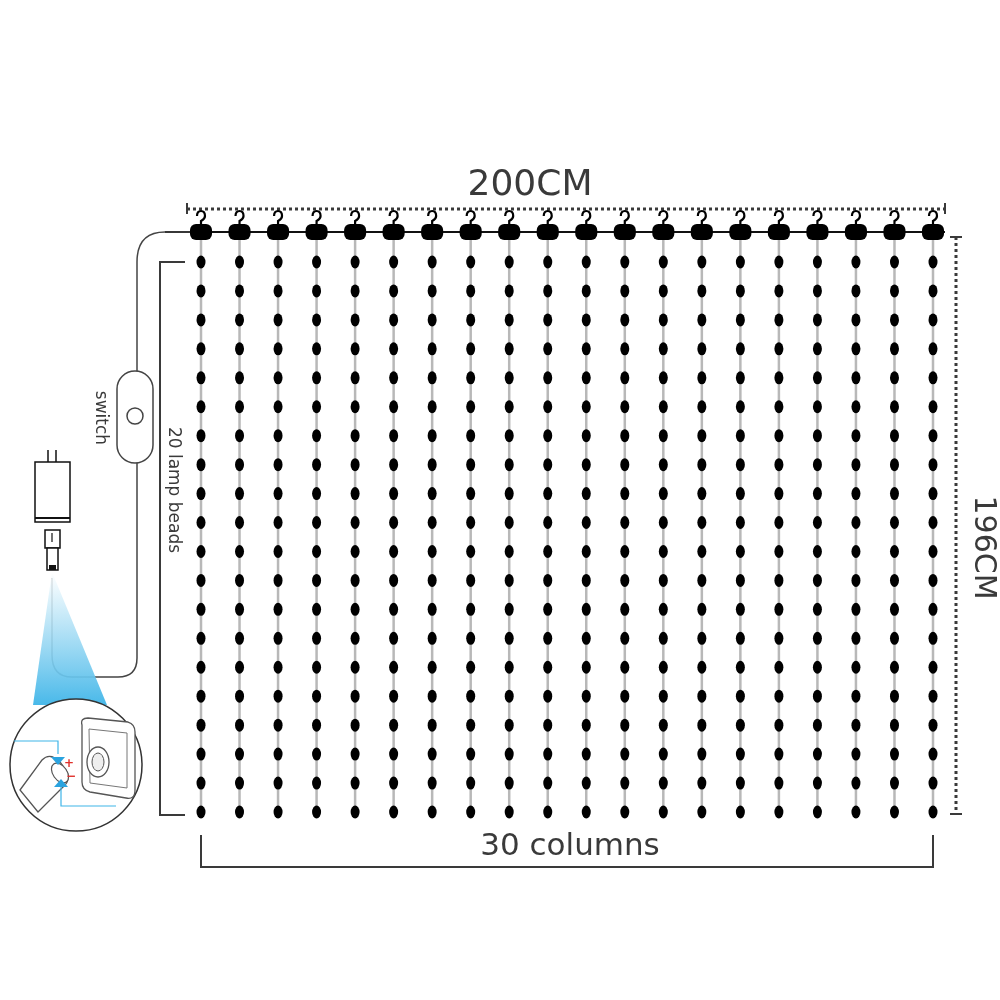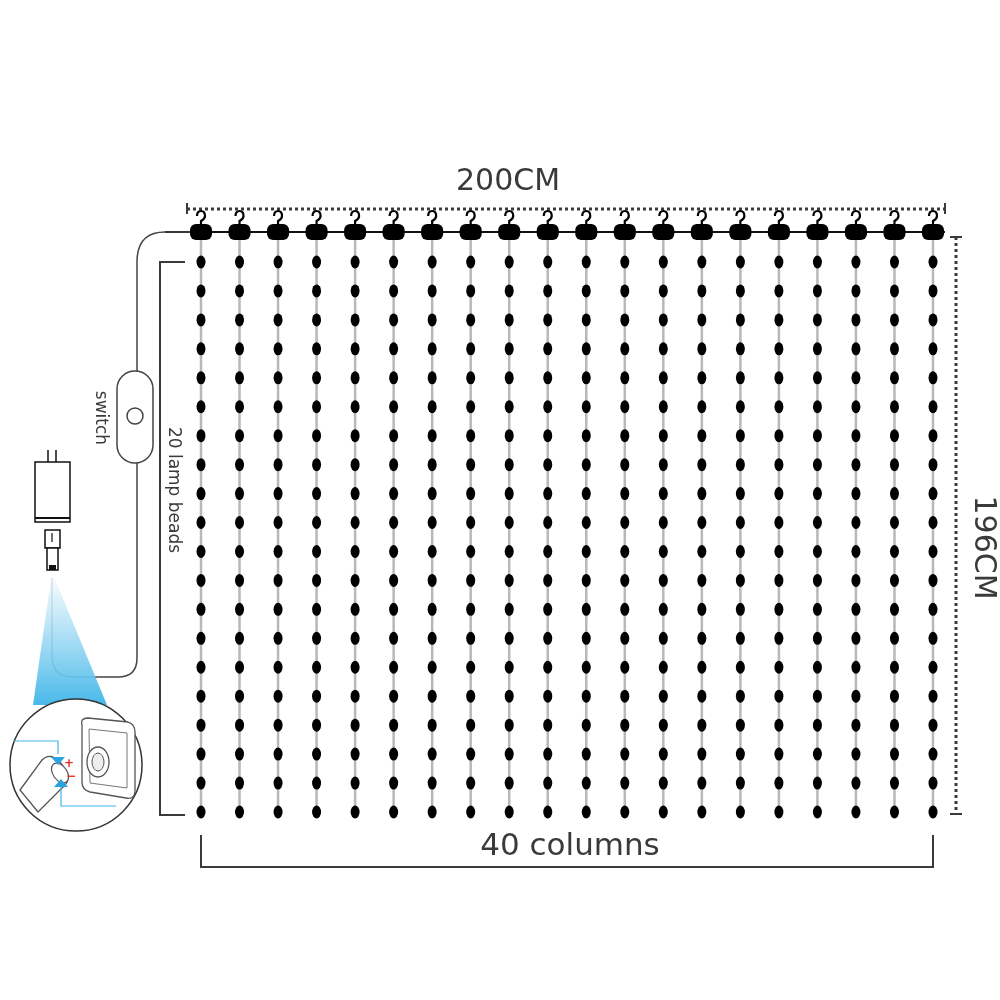--- a/index.html
+++ b/index.html
@@ -1,19 +1,19 @@
 <!DOCTYPE html>
 <html><head>
   <meta charset="utf-8">
   <style>
     html, body { margin: 0; padding: 0; background: #ffffff; }
     body { width: 1000px; height: 1000px; position: relative; overflow: hidden; font-family: "Liberation Sans", sans-serif; }
     #diagram { position: absolute; left: 0; top: 0; width: 1000px; height: 1000px; }
     .label { position: absolute; color: #3a3a3a; font-family: "DejaVu Sans", sans-serif; white-space: nowrap; }
-    .width-label { left: 408px; top: 162px; width: 200px; text-align: center; font-size: 30px; letter-spacing: 0px; }
+    .width-label { left: 430px; top: 162px; width: 200px; text-align: center; font-size: 36px; letter-spacing: 0px; }
     .height-label { left: 905px; top: 530px; width: 160px; text-align: center; font-size: 30px; transform: rotate(90deg); transform-origin: center center; }
     .columns-label { left: 400px; top: 826px; width: 340px; text-align: center; font-size: 31px; }
     .beads-label { left: 95px; top: 480px; width: 160px; text-align: center; font-size: 17px; transform: rotate(90deg); transform-origin: center center; }
     .switch-label { left: 62px; top: 408px; width: 80px; text-align: center; font-size: 17px; transform: rotate(90deg); transform-origin: center center; }
   </style>
 </head>
 <body>
 
 <div id="diagram">
   <svg id="svg" width="1000" height="1000" viewBox="0 0 1000 1000" xmlns="http://www.w3.org/2000/svg">
@@ -581,16 +581,16 @@
           <ellipse cx="933" cy="725.1578947368421" rx="4.5" ry="6.5" fill="#000000"></ellipse>
           <ellipse cx="933" cy="754.1052631578947" rx="4.5" ry="6.5" fill="#000000"></ellipse>
           <ellipse cx="933" cy="783.0526315789473" rx="4.5" ry="6.5" fill="#000000"></ellipse>
           <ellipse cx="933" cy="812" rx="4.5" ry="6.5" fill="#000000"></ellipse>
         </g>
       </g>
   </svg>
 
   <div class="label width-label">200CM</div>
   <div class="label height-label">196CM</div>
-  <div class="label columns-label">40 columns</div>
+  <div class="label columns-label">30 columns</div>
   <div class="label beads-label">20 lamp beads</div>
   <div class="label switch-label">switch</div>
 </div>
 
 </body></html>

